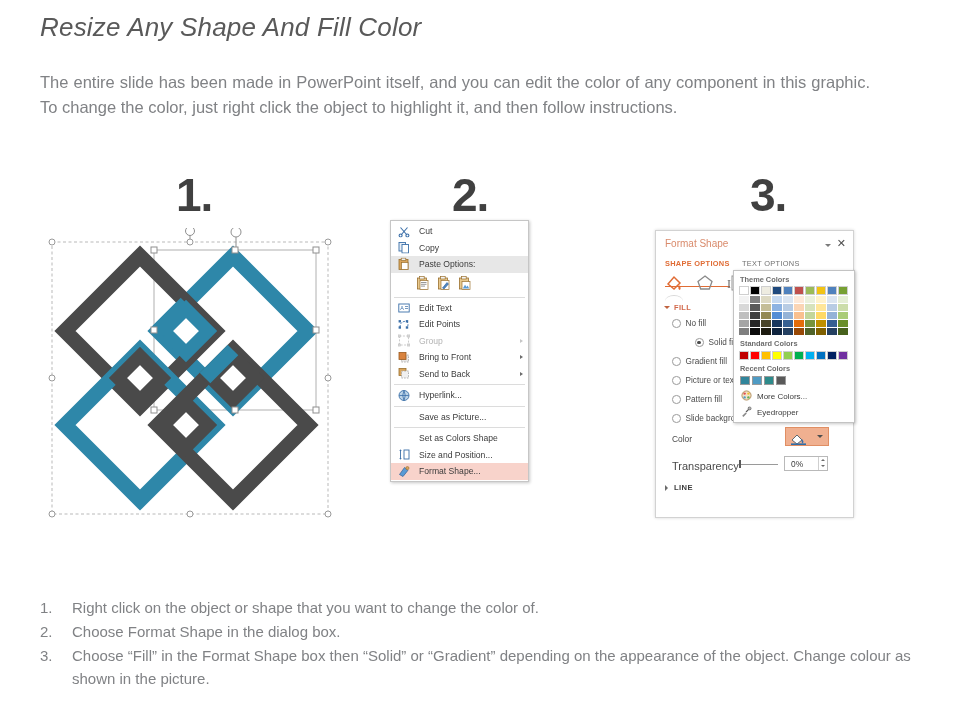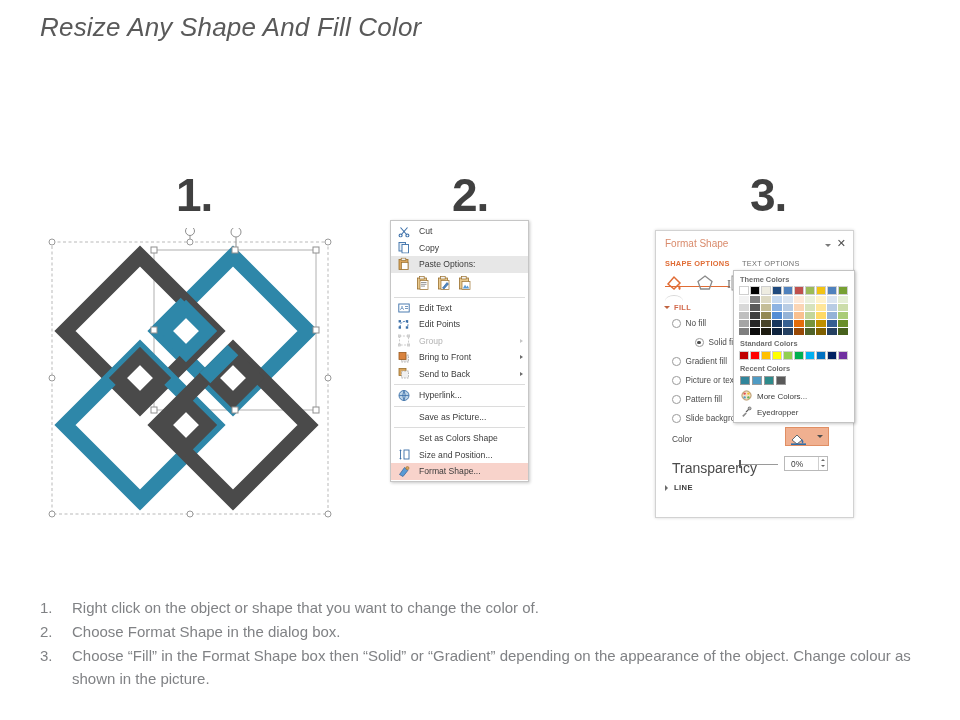--- a/index.html
+++ b/index.html
@@ -95,21 +95,21 @@
   .radio.sel::after{content:"";position:absolute;left:1.4px;top:1.4px;width:3.2px;height:3.2px;border-radius:50%;background:#4a4a4a;}
 
   #color-row{position:absolute;left:16px;top:203px;font-size:8.4px;color:#4a4a4a;}
   #color-button{
     position:absolute;left:129px;top:196px;width:42px;height:17px;
     background:#f0b090;border:1px solid #e08e63;display:flex;align-items:center;
   }
   #color-swatch{position:absolute;left:4px;top:3px;width:17px;height:12px;}
   #color-btn-arrow{position:absolute;right:5px;top:7px;width:0;height:0;
      border-top:3.4px solid #4f4f4f;border-left:3px solid transparent;border-right:3px solid transparent;}
-  #transparency-row{position:absolute;left:16px;top:229px;font-size:14px;color:#4a4a4a;}
+  #transparency-row{position:absolute;left:16px;top:229px;font-size:11px;color:#4a4a4a;}
   #transparency-slider{position:absolute;left:84px;top:233px;width:38px;height:1px;background:#9a9a9a;}
   #transparency-thumb{position:absolute;left:83px;top:229px;width:2.4px;height:8px;background:#5a5a5a;}
   #transparency-input{
     position:absolute;left:128px;top:225px;width:44px;height:15px;
     border:1px solid #b9b9b9;background:#fff;font-size:8.4px;color:#3b3b3b;
     display:flex;align-items:center;padding-left:6px;box-sizing:border-box;
   }
   #transparency-spinner{position:absolute;left:162px;top:226px;width:9px;height:13px;border-left:1px solid #cfcfcf;}
   .spin-up,.spin-dn{position:absolute;left:2px;width:0;height:0;border-left:2.6px solid transparent;border-right:2.6px solid transparent;}
   .spin-up{top:2px;border-bottom:2.8px solid #6b6b6b;}
@@ -140,20 +140,21 @@
   .ins-item{display:flex;margin-bottom:1px;}
   .ins-num{width:32px;flex:none;}
   .ins-text{flex:1;}
 </style>
 </head>
 <body>
 
 <div class="slide">
 
   <div id="page-title">Resize Any Shape And Fill Color</div>
+  <div id="intro-paragraph">The entire slide has been made in PowerPoint itself, and you can edit the color of any component in this graphic. To change the color, just right click the object to highlight it, and then follow instructions.</div>
 
   <div class="step-num" id="step-num-1">1.</div>
   <div class="step-num" id="step-num-2">2.</div>
   <div class="step-num" id="step-num-3">3.</div>
 
   <div id="shape-graphic">
     <svg width="300" height="302" viewBox="0 0 300 302">
 
       <rect x="12" y="14" width="276" height="272" fill="none" stroke="#b9b9b9" stroke-width="1" stroke-dasharray="3,2.5"></rect>
 

